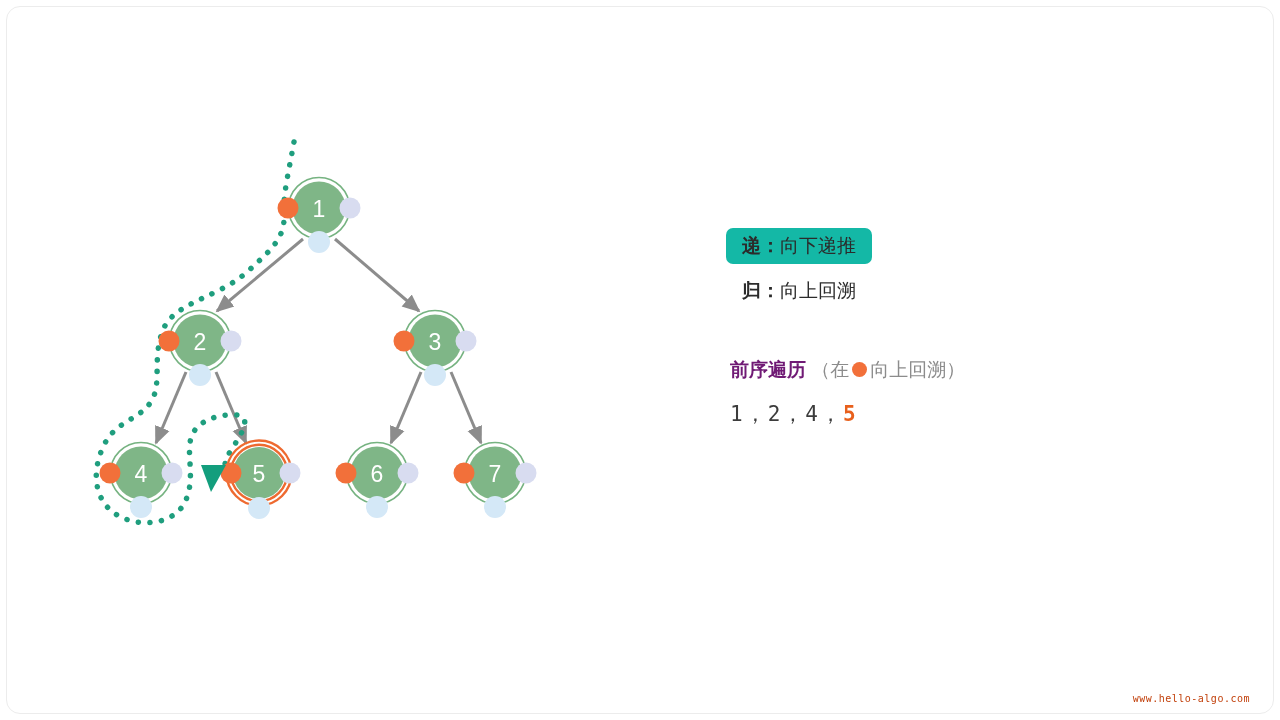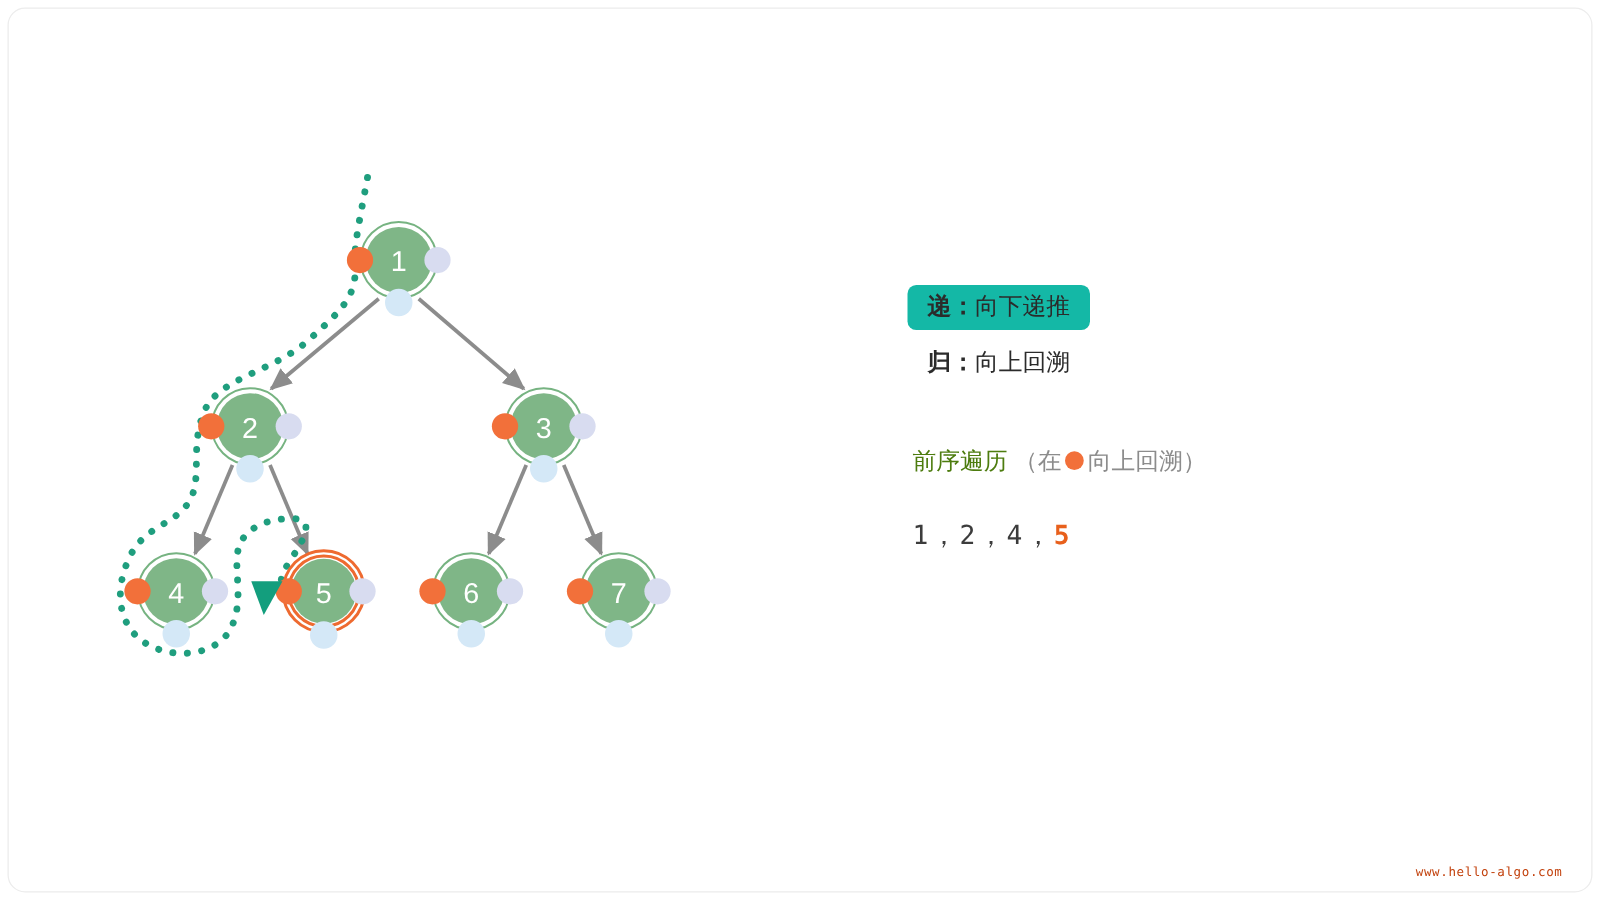--- a/index.html
+++ b/index.html
@@ -74,38 +74,38 @@
     left: 730px;
     top: 360px;
     width: 520px;
   }
   .order-title {
     font-size: 19px;
     line-height: 1;
     white-space: nowrap;
   }
   .order-title .ot-bold {
-    font-weight: normal;
-    color: #4d7c0f;
+    font-weight: bold;
+    color: #701a75;
   }
   .order-title .ot-gray {
     font-weight: normal;
     color: #8c8c8c;
   }
   .order-dot {
     display: inline-block;
     width: 15px;
     height: 15px;
     border-radius: 50%;
     background: #f2703a;
     vertical-align: -1px;
     margin: 0 3px;
   }
   .order-seq {
-    margin-top: 35px;
+    margin-top: 21px;
     font-family: "DejaVu Sans Mono", "Liberation Mono", monospace;
     font-size: 21px;
     color: #3c3c3c;
     letter-spacing: 2px;
     white-space: nowrap;
   }
   .order-seq .cur {
     color: #e8601c;
     font-weight: bold;
   }

